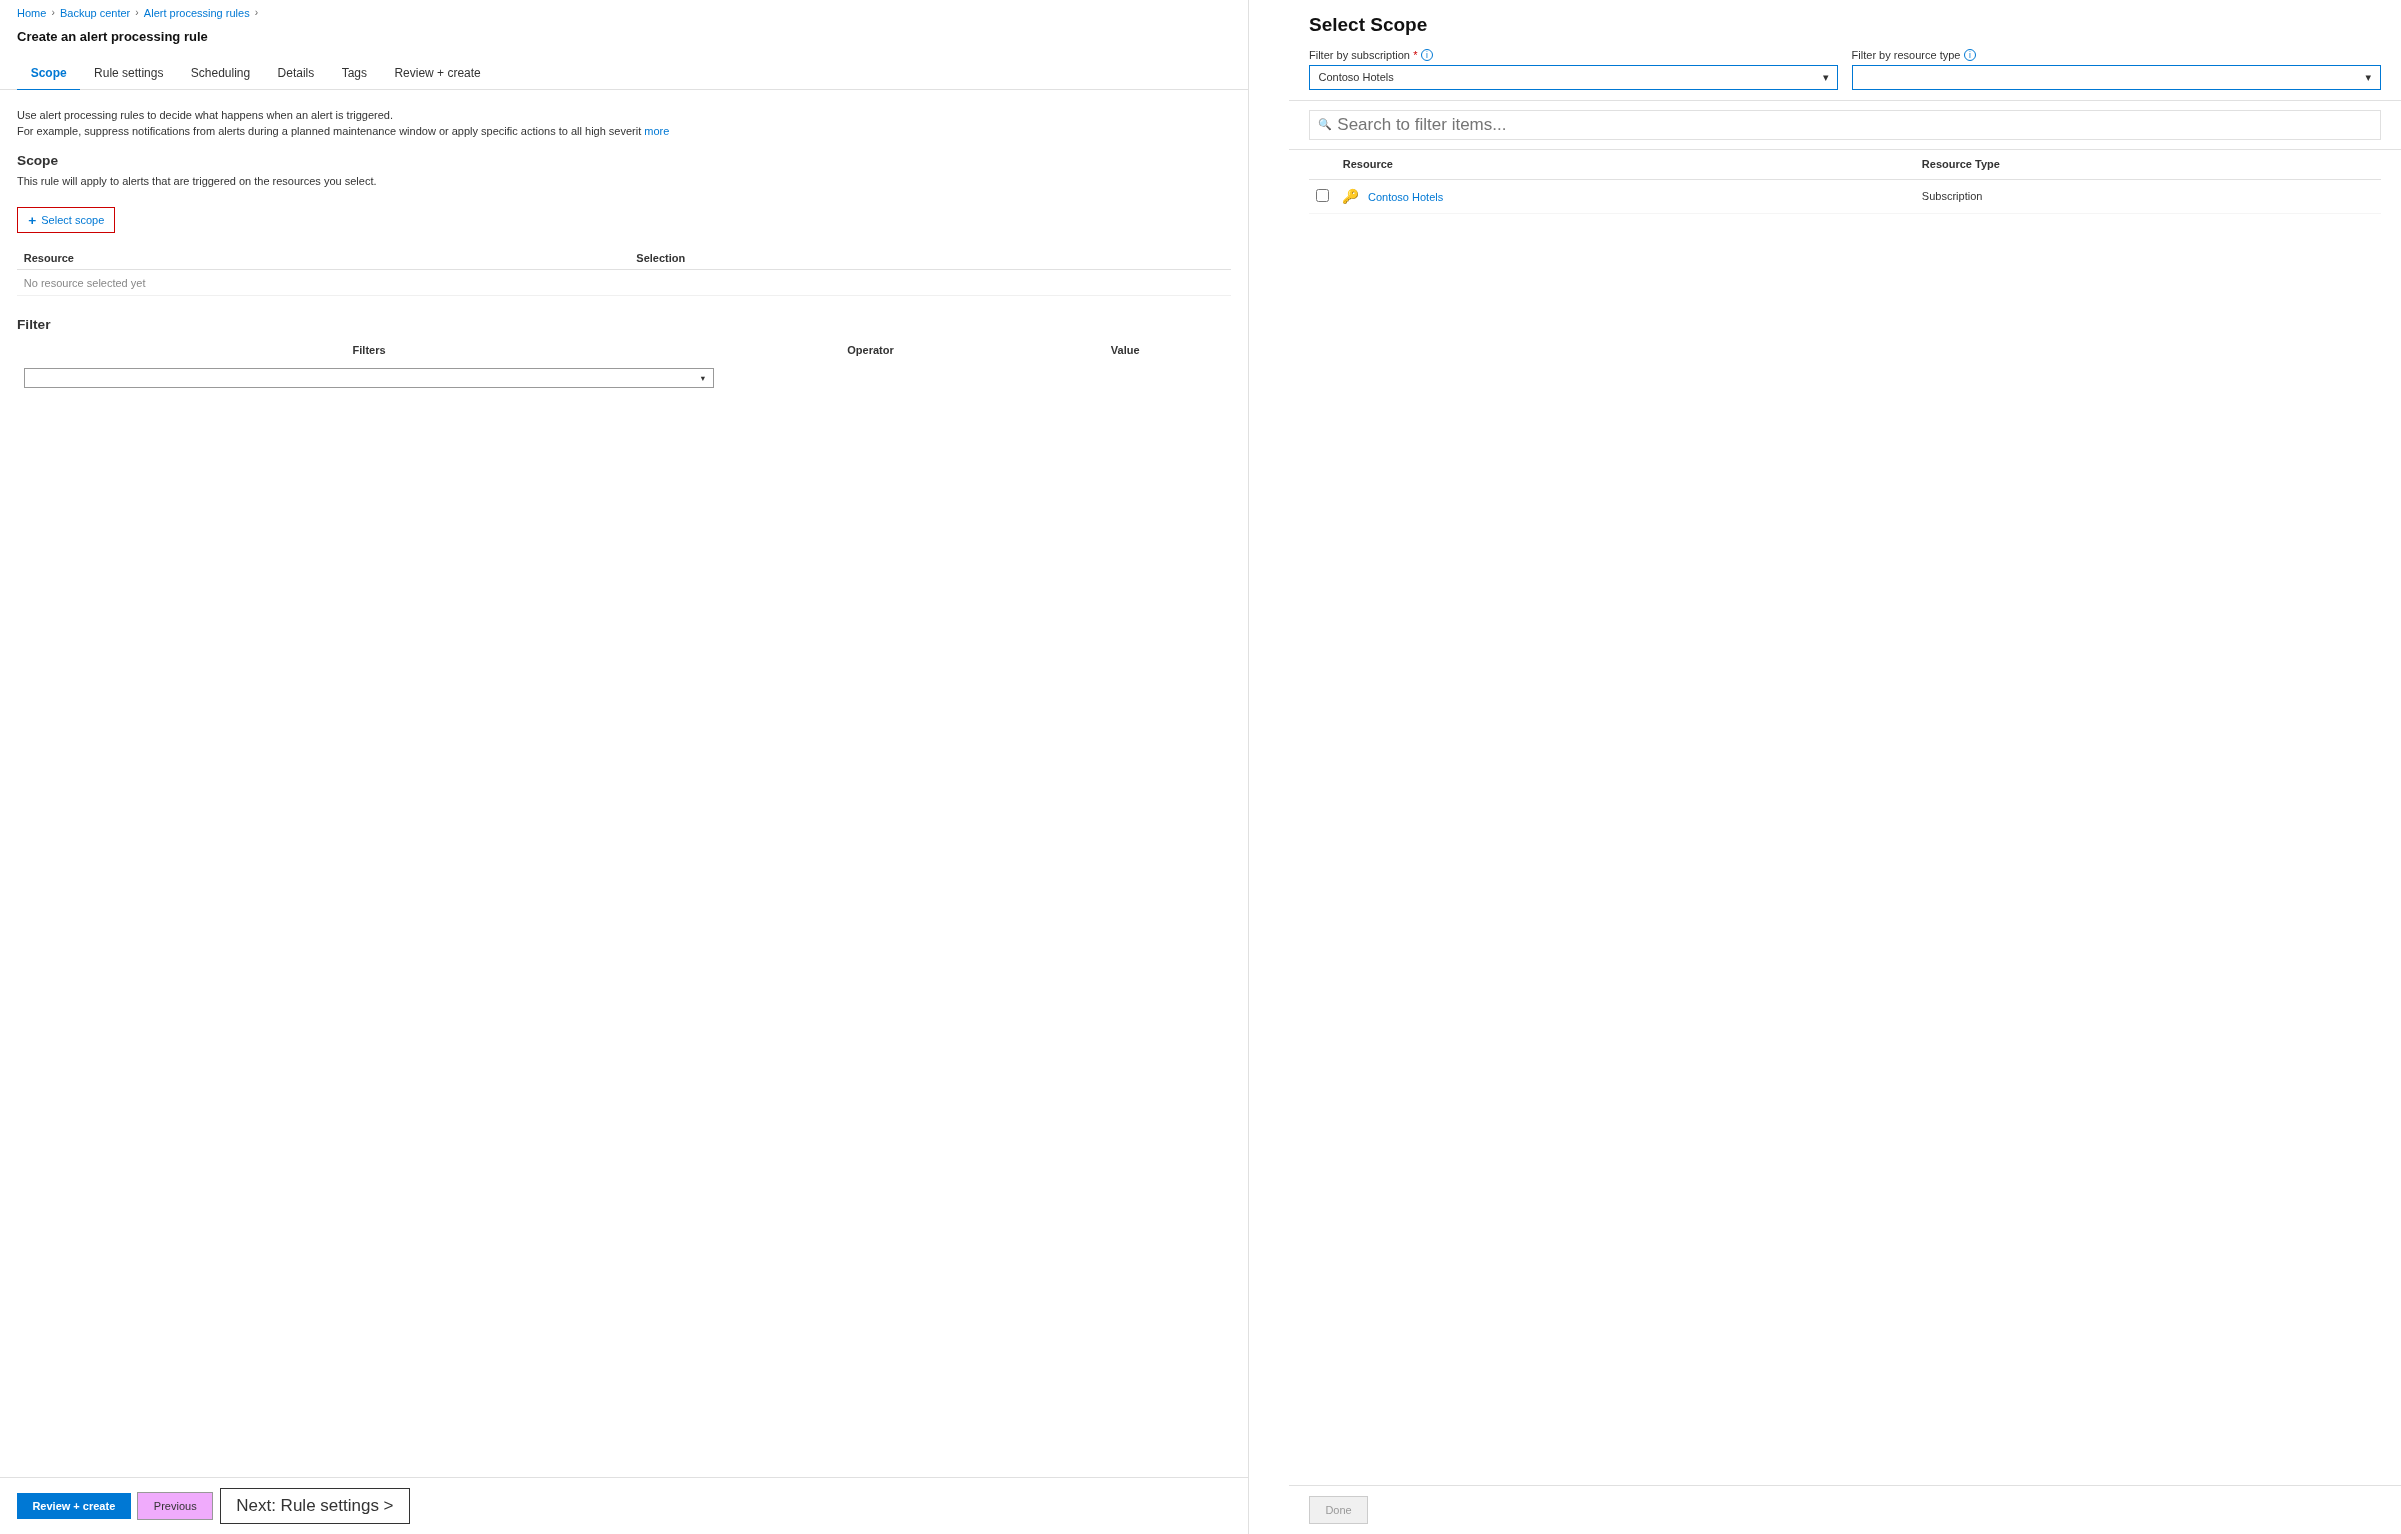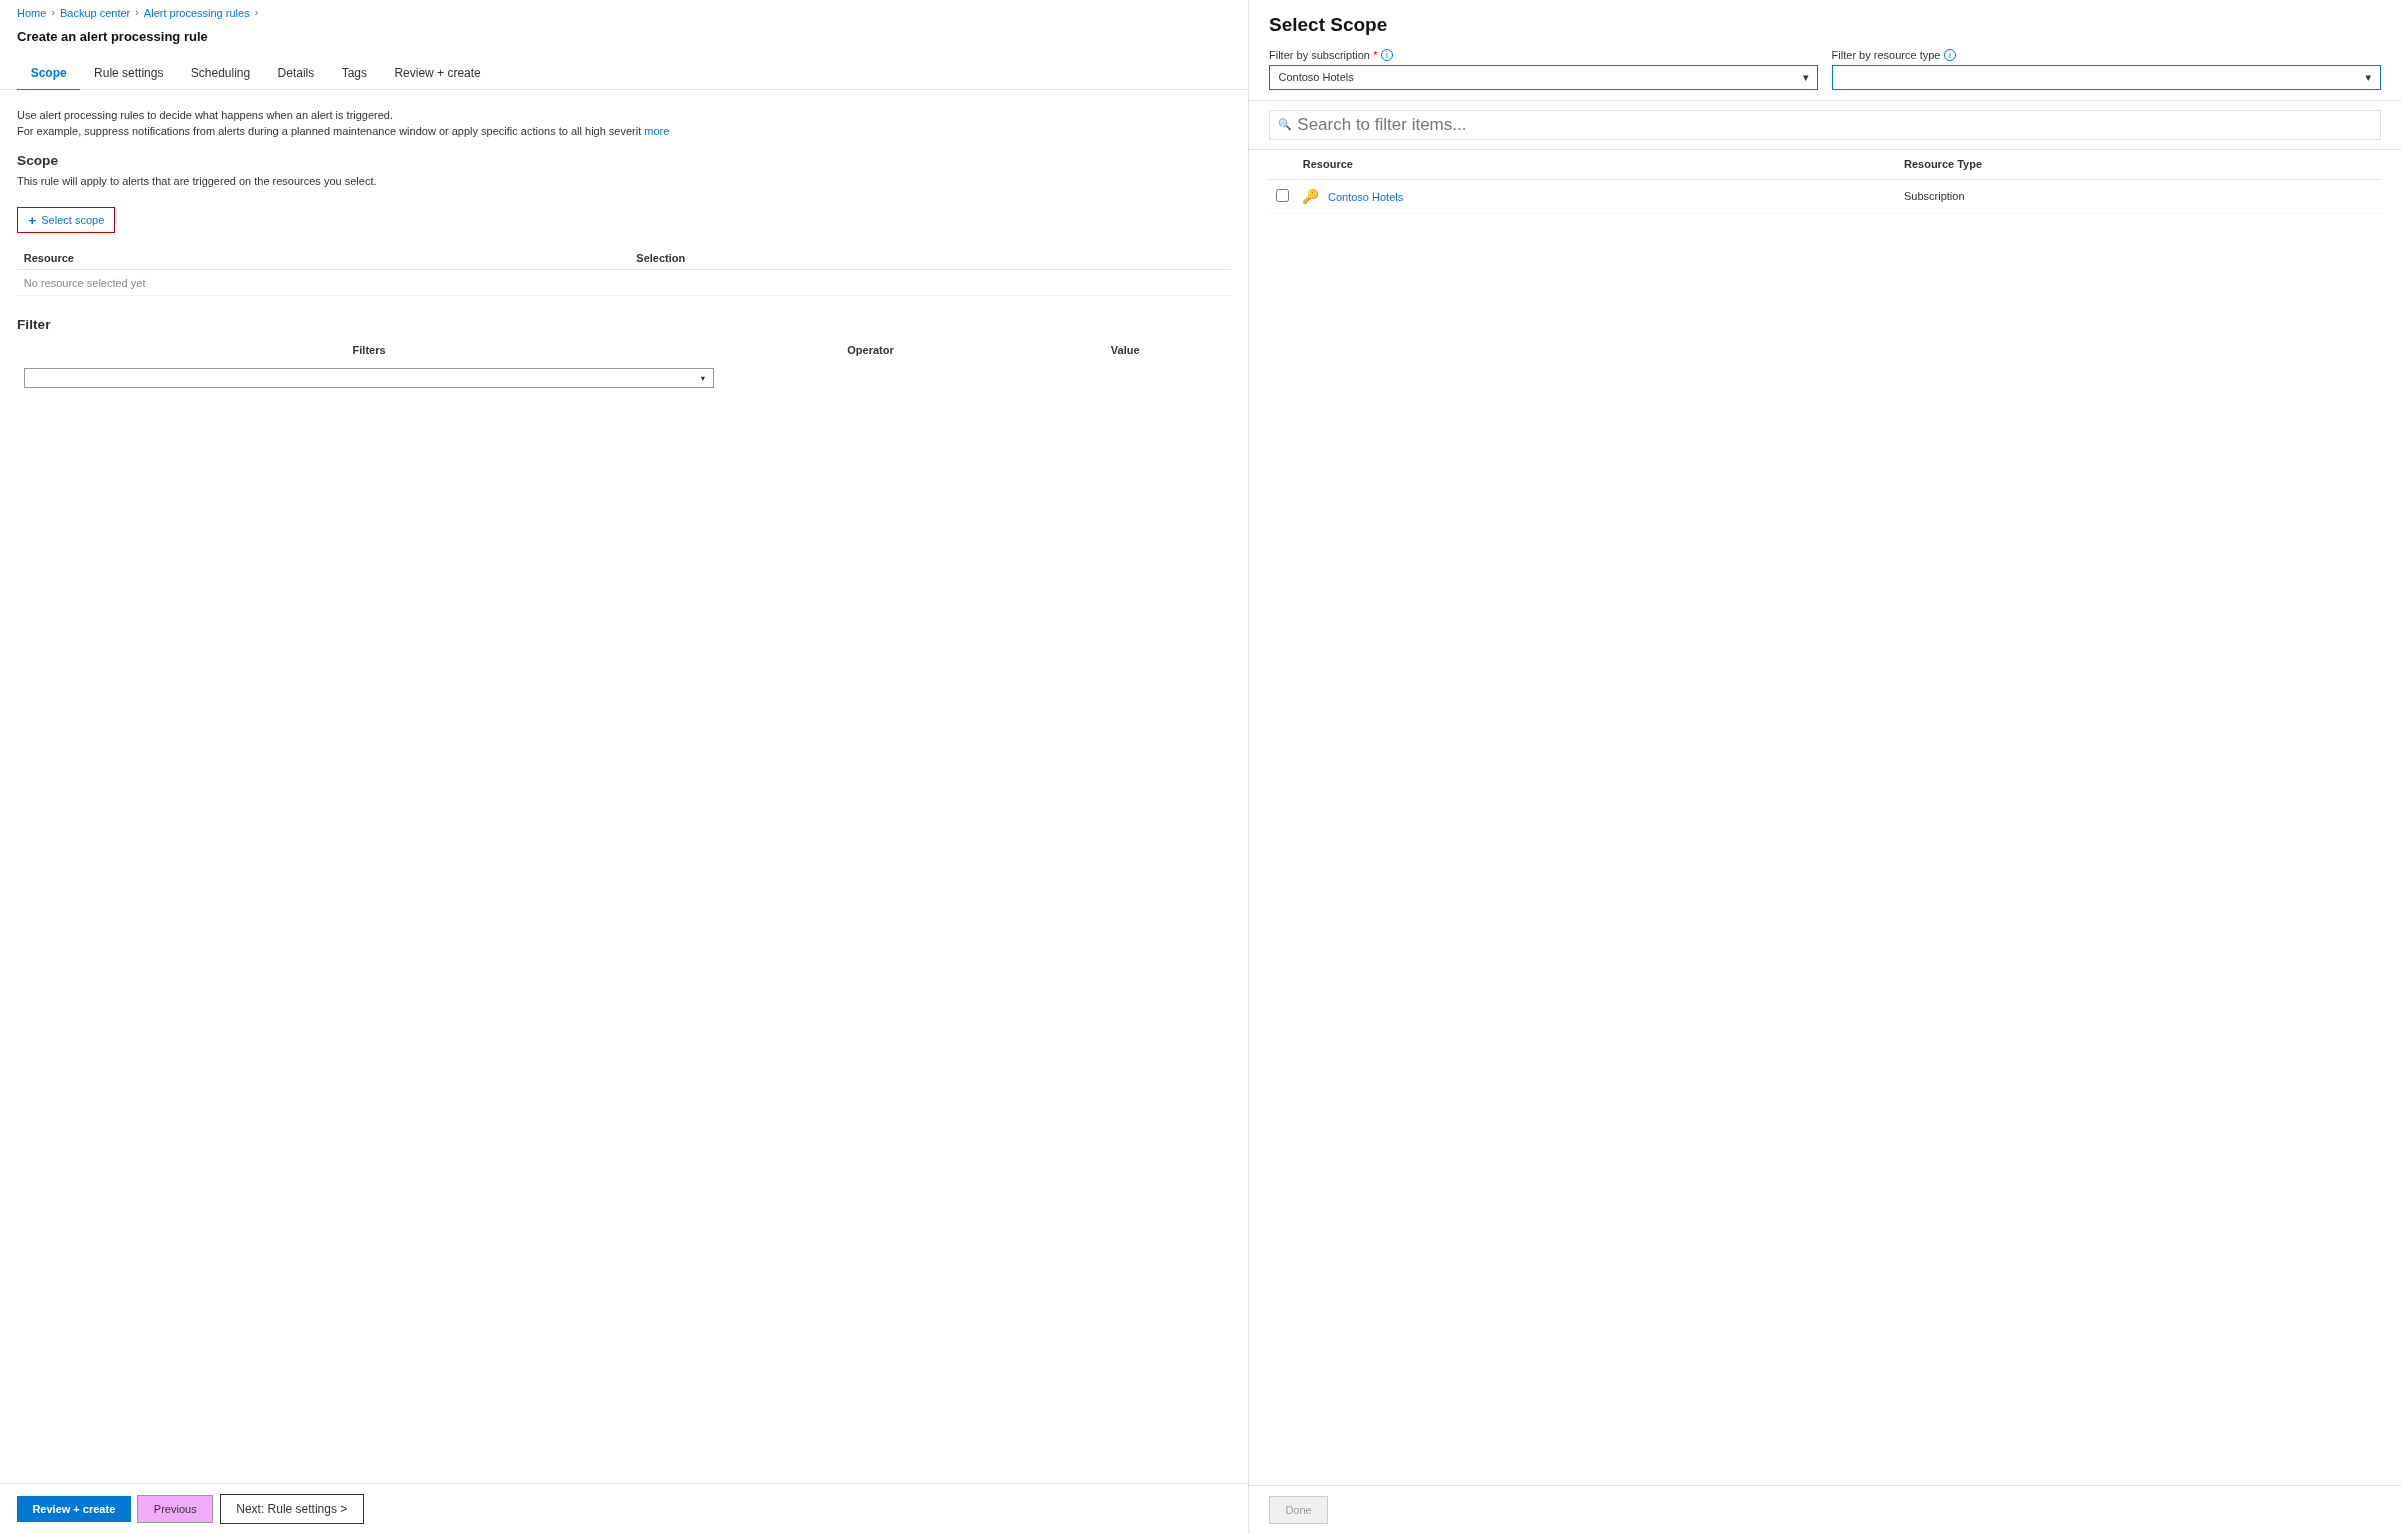--- a/index.html
+++ b/index.html
@@ -1,20 +1,20 @@
 <!DOCTYPE html>
 <html style="font-size:13.7px"><head>
   <meta charset="utf-8">
   <style>
     * { box-sizing: border-box; margin: 0; padding: 0; }
     body { font-family: 'Segoe UI', Arial, sans-serif; font-size: 12px; color: #333; background: #fff; display: flex; flex-direction: column; height: 100vh; overflow: hidden; }
 
     
     .app-container { display: flex; flex-direction: column; height: 100vh; }
-    .main-layout { display: flex; flex: 1; overflow: hidden; }
+    .main-layout { display: flex; flex: 1; overflow: hidden; gap: 40px; }
     .left-panel { flex: 0 0 52%; border-right: 0.9px solid #e0e0e0; display: flex; flex-direction: column; overflow: hidden; }
     .right-panel { flex: 1; display: flex; flex-direction: column; overflow: hidden; }
 
     
     .breadcrumb { padding: 6.8px 17px; font-size: 11px; color: #0078d4; display: flex; align-items: center; gap: 5.1px; flex-shrink: 0; }
     .breadcrumb a { color: #0078d4; text-decoration: none; }
     .breadcrumb .sep { color: #666; font-size: 10.2px; }
     .breadcrumb .current { color: #0078d4; }
 
     
@@ -52,21 +52,21 @@
     .filter-table td { padding: 3.4px 6.8px; vertical-align: top; }
 
     
     .dropdown { display: flex; align-items: center; border: 0.9px solid #999; padding: 4.3px 8.5px; font-size: 11px; background: #fff; cursor: pointer; min-width: 128px; justify-content: space-between; }
     .dropdown .chevron { font-size: 8.5px; color: #333; margin-left: 6.8px; }
 
     
     .bottom-bar-left { display: flex; align-items: center; gap: 6.8px; padding: 10.2px 17px; border-top: 0.9px solid #e0e0e0; flex-shrink: 0; background: #fff; }
     .btn-primary { background: #0078d4; color: #fff; border: none; padding: 6.8px 15.4px; font-size: 11px; cursor: pointer; font-weight: 600; }
     .btn-secondary { background: #f0abfc; color: #333; border: 0.9px solid #999; padding: 6.8px 15.4px; font-size: 11px; cursor: pointer; }
-    .btn-outline { background: #fff; color: #333; border: 0.9px solid #333; padding: 6.8px 15.4px; font-size: 12px; cursor: pointer; }
+    .btn-outline { background: #fff; color: #333; border: 0.9px solid #333; padding: 6.8px 15.4px; font-size: 17px; cursor: pointer; }
 
     
     .right-header { padding: 13.7px 20.5px 10.2px 20.5px; border-bottom: 0.9px solid #e0e0e0; flex-shrink: 0; }
     .right-title { font-size: 19px; font-weight: 600; color: #111; margin-bottom: 13.7px; }
 
     
     .filter-row { display: flex; gap: 13.7px; align-items: flex-start; flex-wrap: wrap; }
     .filter-group { display: flex; flex-direction: column; gap: 3.4px; flex: 1; min-width: 171px; }
     .filter-label { font-size: 11px; color: #333; display: flex; align-items: center; gap: 3.4px; }
     .required-star { color: #c00; }

